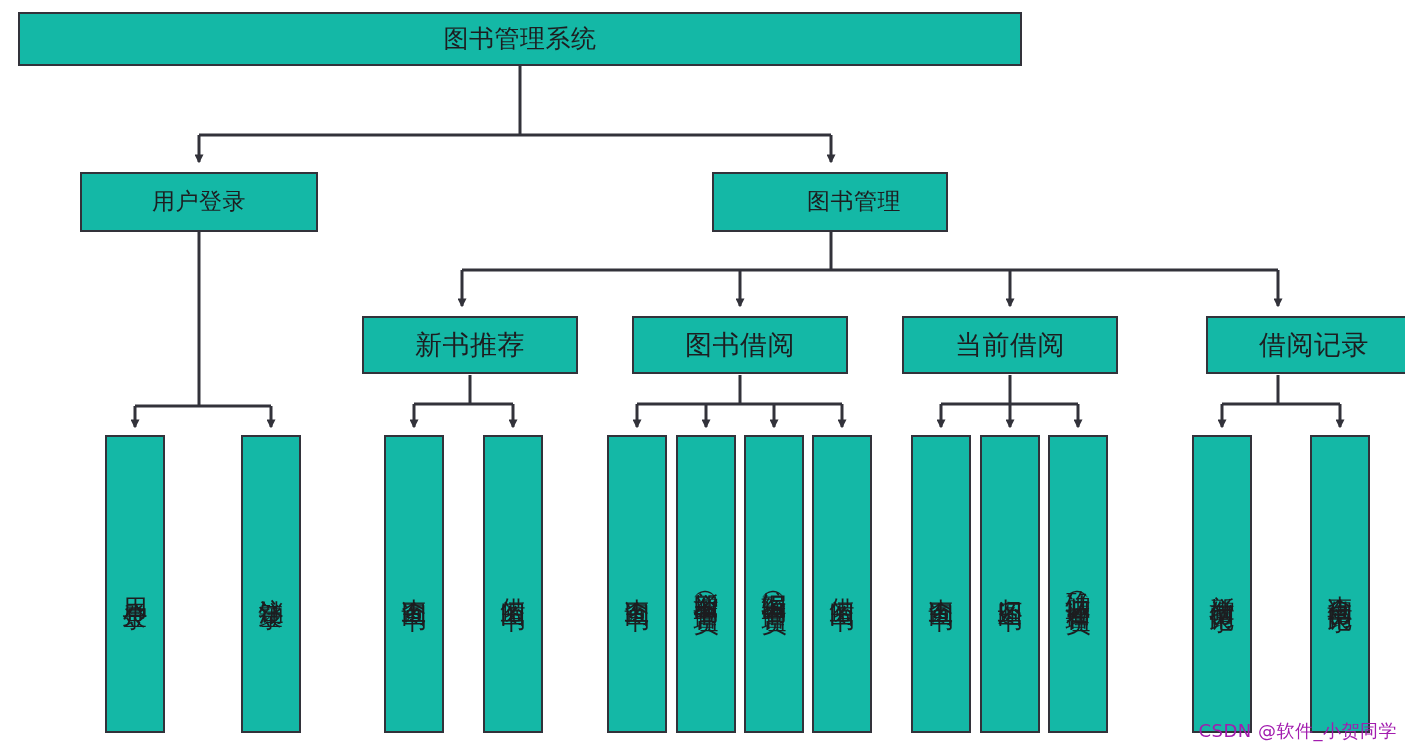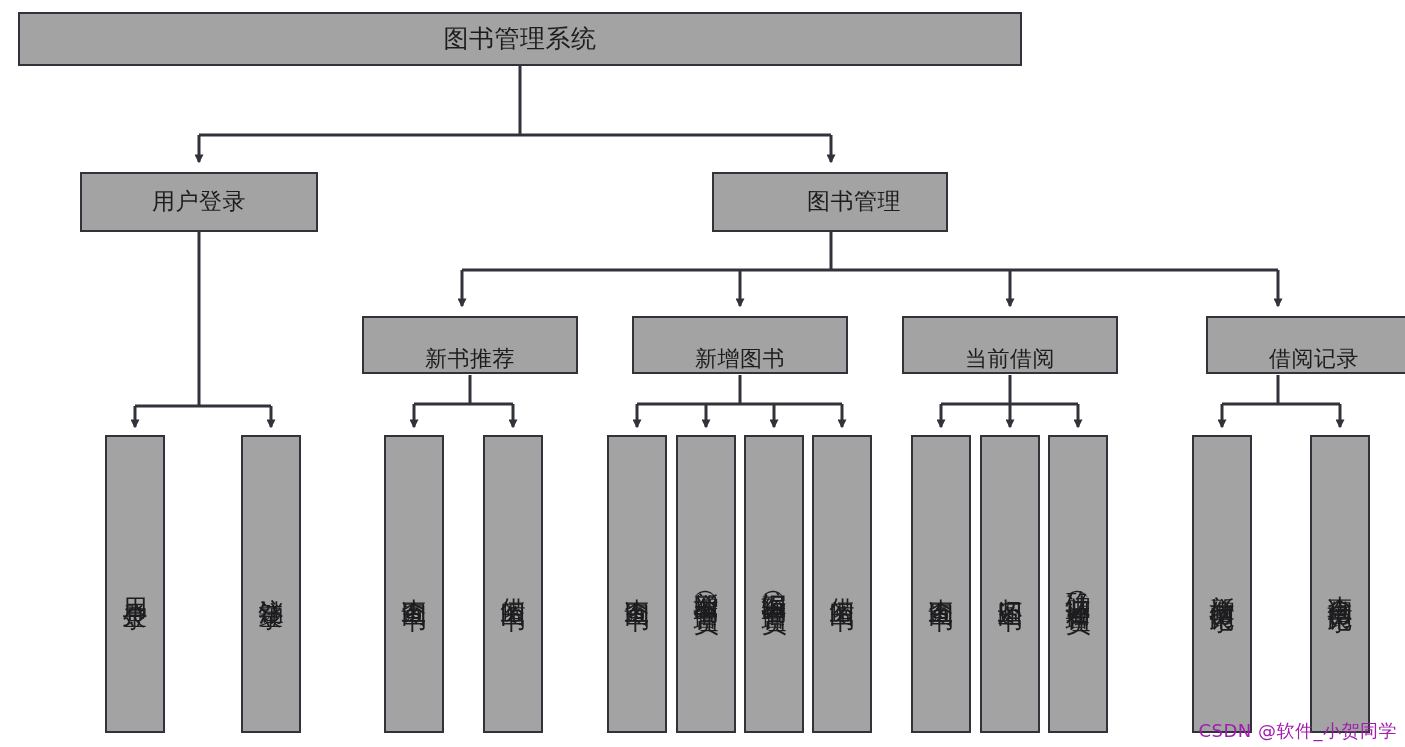--- a/index.html
+++ b/index.html
@@ -22,21 +22,21 @@
     position: absolute;
     left: 0;
     top: 0;
     width: 1405px;
     height: 747px;
     pointer-events: none;
   }
   .node {
     position: absolute;
     box-sizing: border-box;
-    background: #a3a3a3;
+    background: #14b8a6;
     border: 2px solid #32323a;
     display: flex;
     align-items: center;
     justify-content: center;
     color: #1d1d20;
     z-index: 2;
   }
   .node-label {
     display: block;
     text-align: center;
@@ -46,22 +46,21 @@
   
   .lvl-root {
     font-size: 25px;
   }
   
   .lvl-module {
     font-size: 23px;
   }
   
   .lvl-sub {
-    font-size: 22px;
-    align-items: flex-end;
+    font-size: 27px;
   }
   
   .lvl-leaf {
     align-items: center;
     justify-content: center;
   }
   .lvl-leaf .node-label {
     writing-mode: vertical-rl;
     text-orientation: upright;
     font-size: 25px;
@@ -145,21 +144,21 @@
 
   <div class="node lvl-module" style="left:712px; top:172px; width:236px; height:60px;padding-left:48px;">
     <span class="node-label">图书管理</span>
   </div>
 
   <div class="node lvl-sub" style="left:362px; top:316px; width:216px; height:58px;">
     <span class="node-label">新书推荐</span>
   </div>
 
   <div class="node lvl-sub" style="left:632px; top:316px; width:216px; height:58px;">
-    <span class="node-label">新增图书</span>
+    <span class="node-label">图书借阅</span>
   </div>
 
   <div class="node lvl-sub" style="left:902px; top:316px; width:216px; height:58px;">
     <span class="node-label">当前借阅</span>
   </div>
 
   <div class="node lvl-sub" style="left:1170px; top:316px; width:216px; height:58px;margin-left:36px;">
     <span class="node-label">借阅记录</span>
   </div>
 

